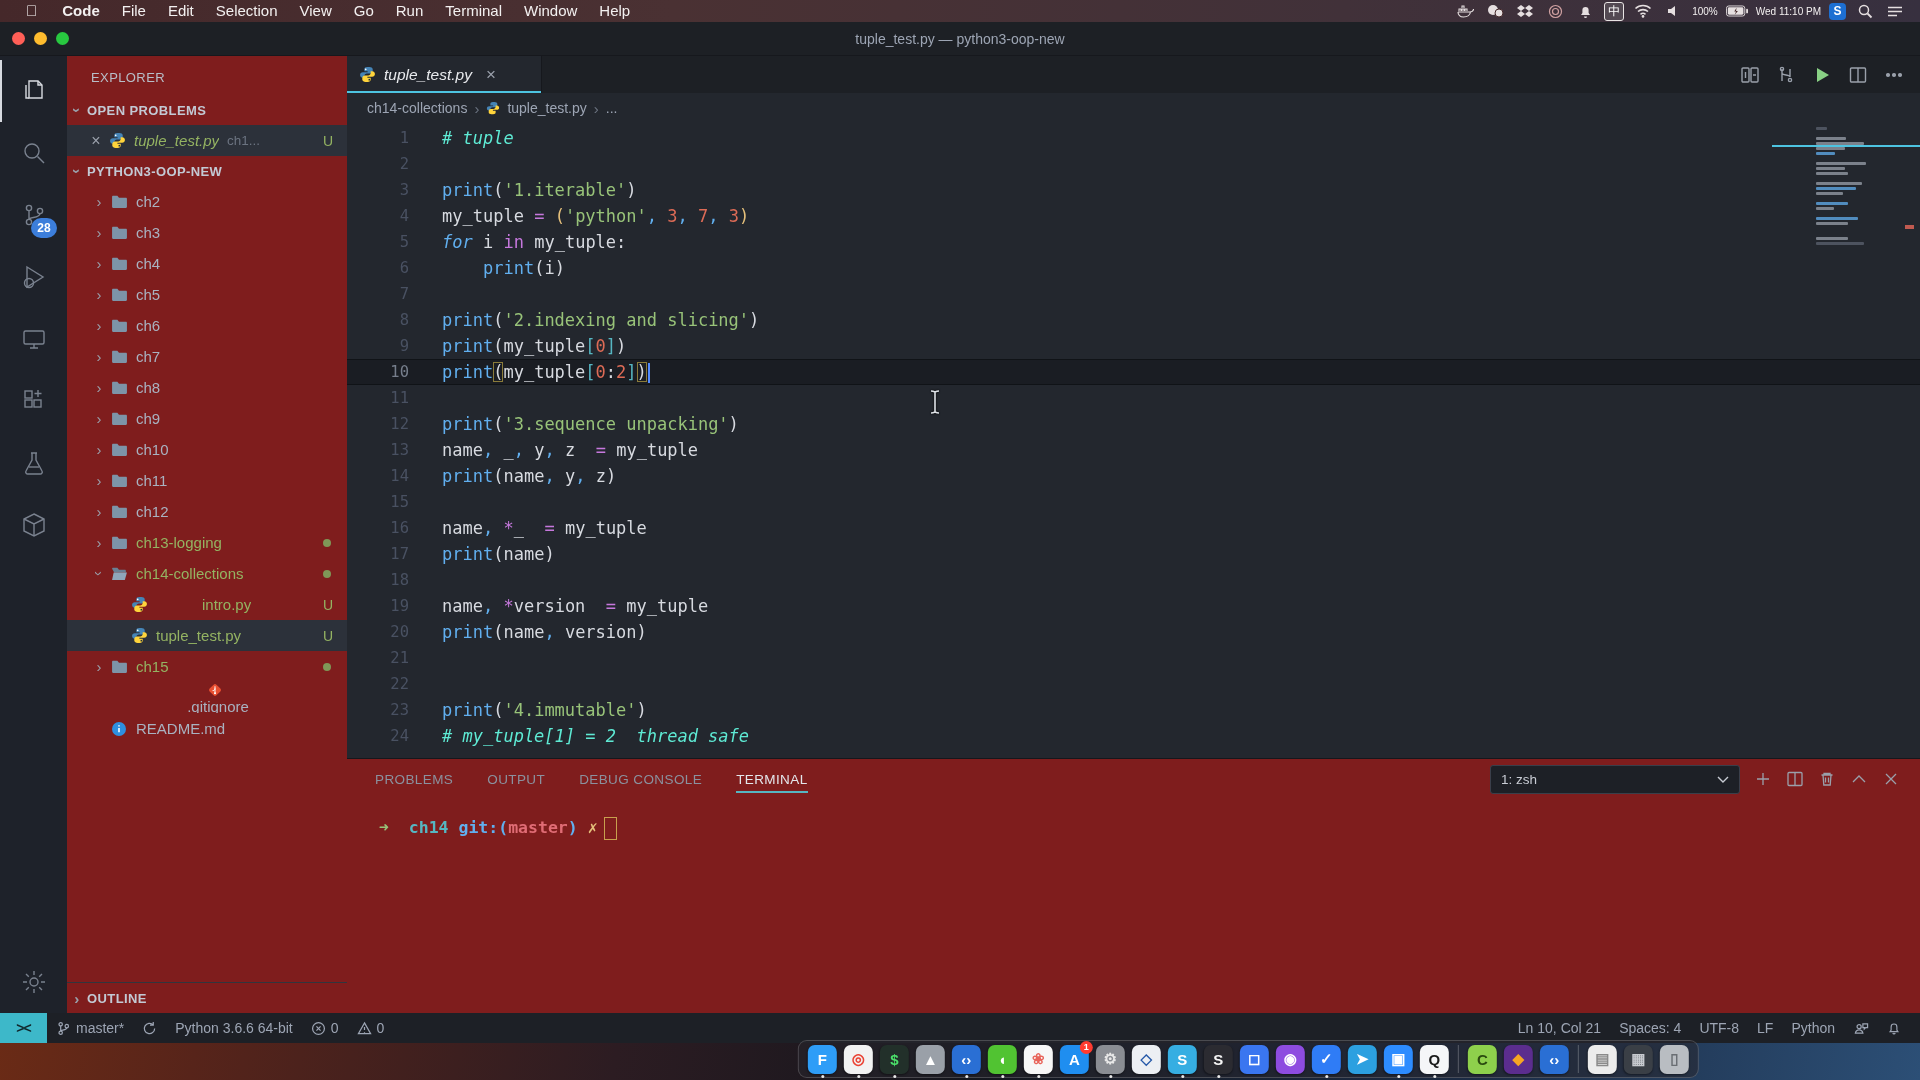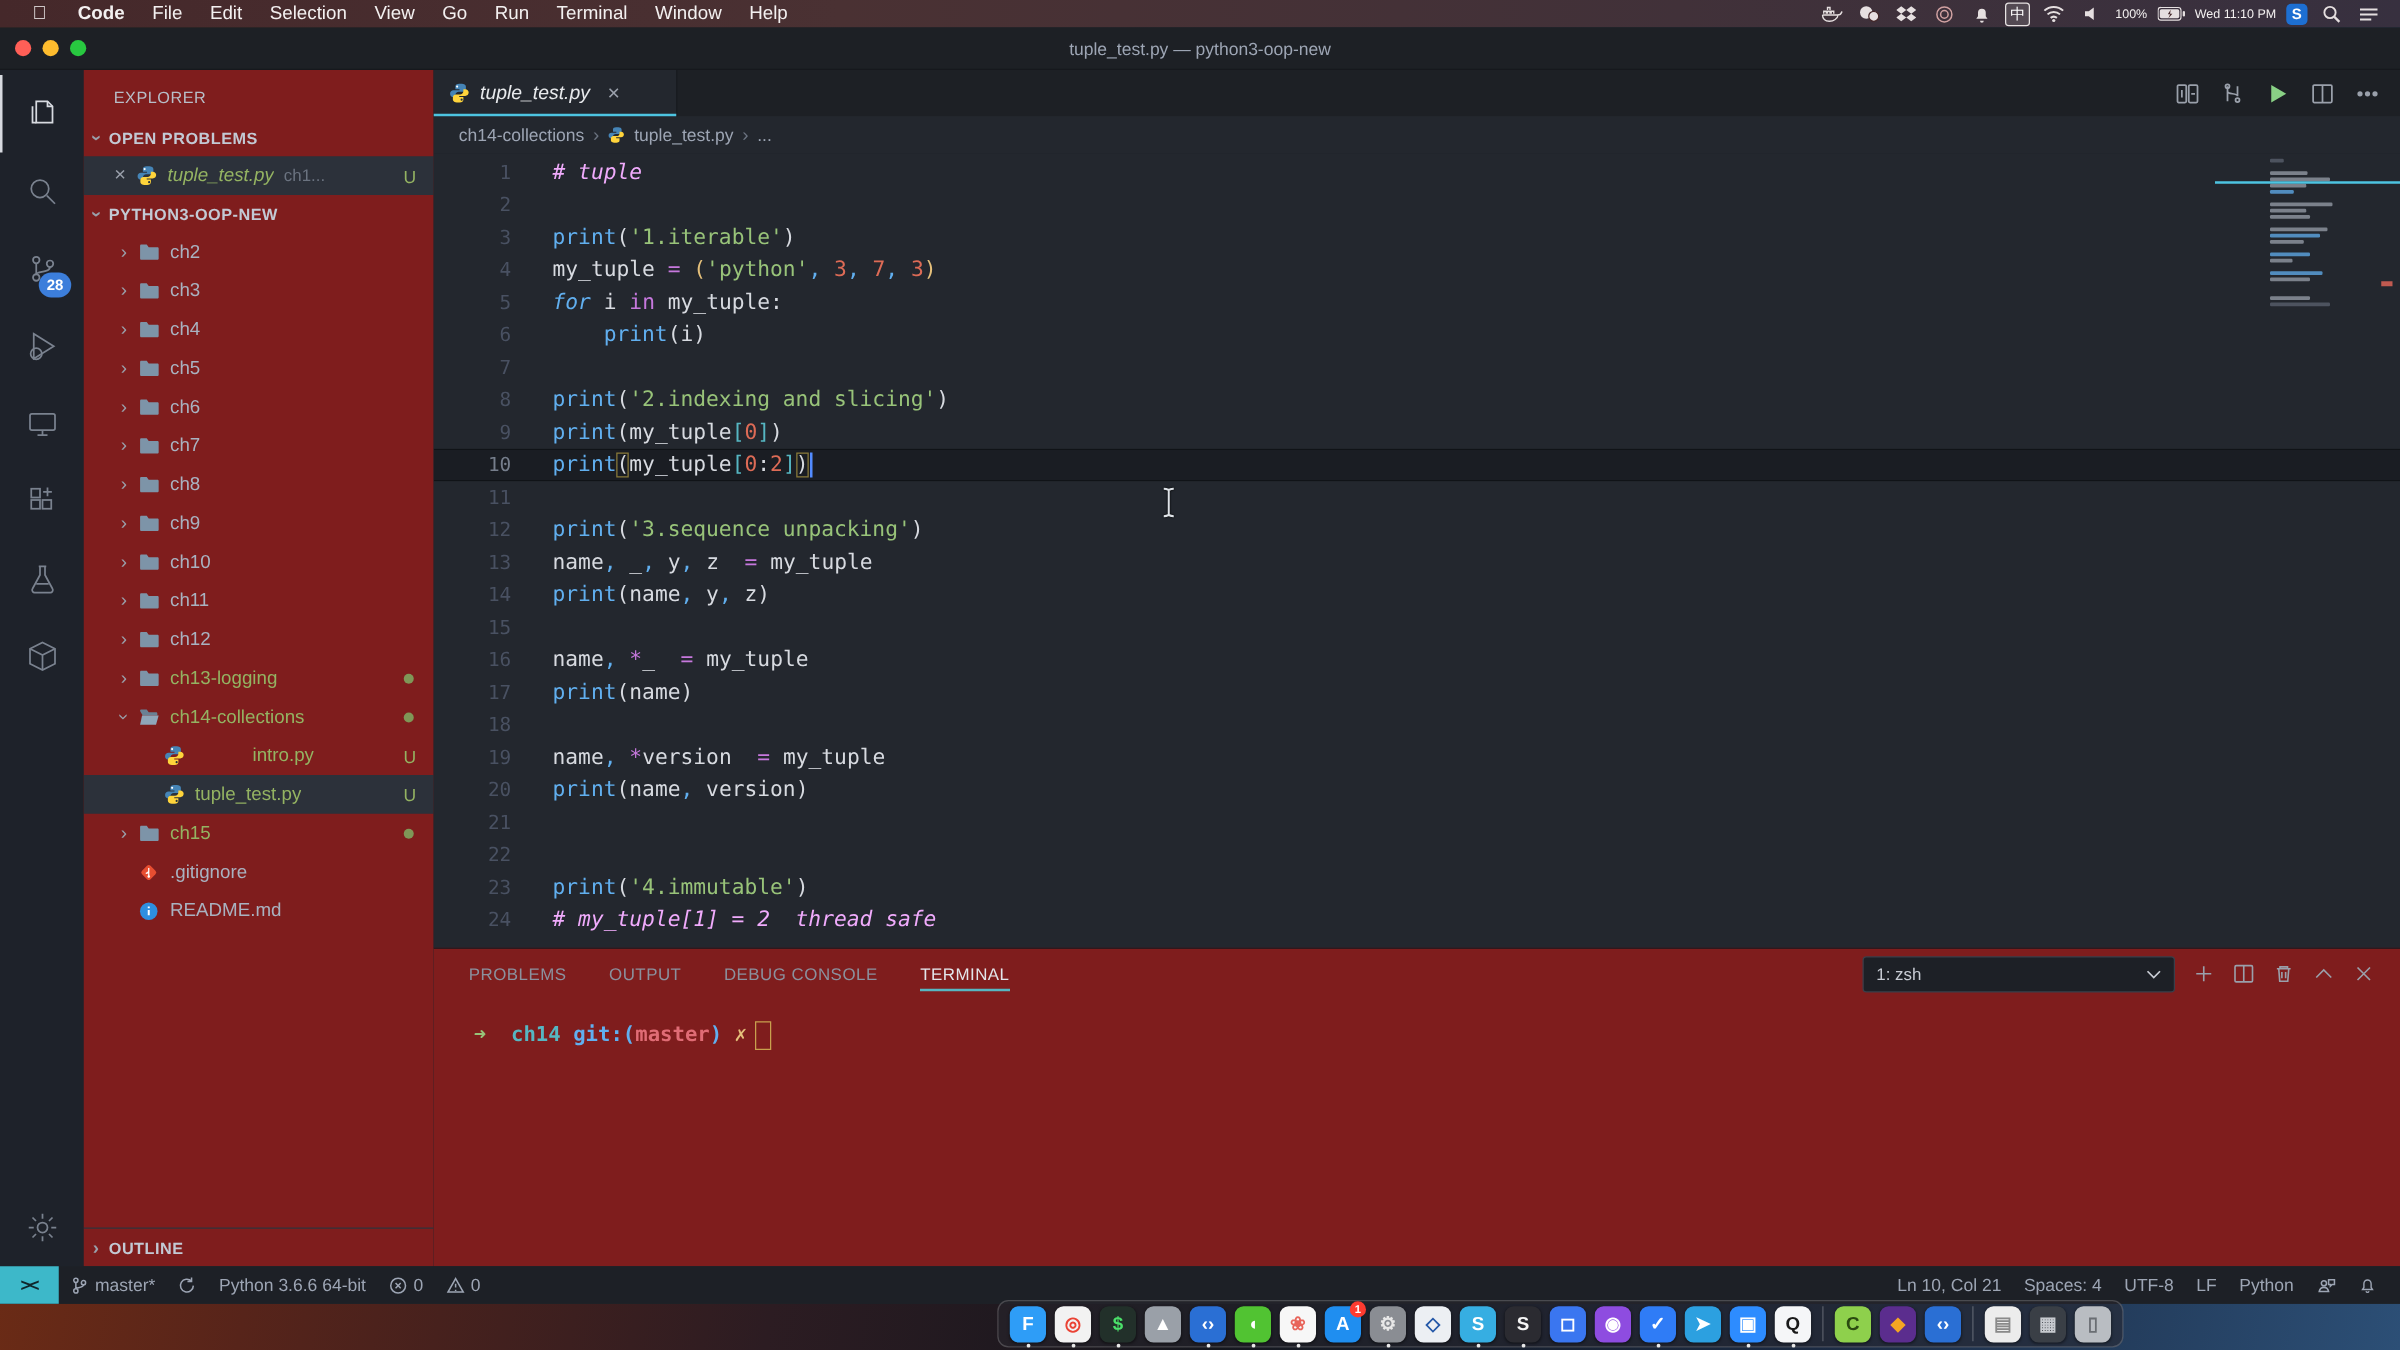--- a/index.html
+++ b/index.html
@@ -77,21 +77,21 @@
   .bc-pyicon{display:flex;}
   
   .code-area{position:relative;flex:1;overflow:hidden;background:#23272e;}
   .codelines{position:absolute;top:2px;left:0;right:0;font-family:"DejaVu Sans Mono",monospace;
     font-size:17px;line-height:26px;}
   .cl{display:flex;height:26px;position:relative;}
   .cl .ln{width:62px;text-align:right;color:#495162;padding-right:0;flex:none;font-size:15.5px;}
   .cl .ltext{white-space:pre;padding-left:33px;}
   .cl.current{background:#1a1d23;box-shadow:inset 0 1px 0 #101317, inset 0 -1px 0 #101317;}
   .cl.current .ln{color:#767e8c;}
-  .t-cmt{color:#f0abfc;font-style:italic;}
+  .t-cmt{color:#5eead4;font-style:italic;}
   .t-fn{color:#61afef;}
   .t-kwf{color:#61afef;font-style:italic;}
   .t-kw{color:#c678dd;}
   .t-op{color:#c678dd;}
   .t-str{color:#98c379;}
   .t-num{color:#dd6b56;}
   .t-comma{color:#61afef;}
   .t-paren{color:#d7dae0;}
   .t-paren2{color:#e5c07b;}
   .t-brk{color:#56b6c2;}
@@ -471,21 +471,21 @@
             <div class="row" style="padding-left: 22px;">
               <span class="chev">›</span>
               <span class="ficon">
                 <svg width="17" height="15" viewBox="0 0 16 14">
                   <path d="M1 2.5c0-.6.4-1 1-1h4l1.5 2H14c.6 0 1 .4 1 1V12c0 .6-.4 1-1 1H2c-.6 0-1-.4-1-1z" fill="#7d94a8"></path>
                 </svg>
               </span>
               <span class="label green">ch15</span>
               <span class="dotb"></span>
             </div>
-            <div class="row" style="padding-left: 22px;">
+            <div class="row" style="padding-left: 22px; flex-direction: column;">
               <span class="chev"></span>
               <span class="ficon">
                 <svg width="16" height="16" viewBox="0 0 16 16">
                   <rect x="3.2" y="3.2" width="9.6" height="9.6" rx="2" transform="rotate(45 8 8)" fill="#e84e31"></rect>
                   <path d="M8 4.3v7.4M5.6 8.6c1.8 0 2.4-.9 2.4-2.2" stroke="#fff" stroke-width="1" fill="none"></path>
                   <circle cx="8" cy="11.2" r="1" fill="#fff"></circle>
                 </svg>
               </span>
               <span class="label">.gitignore</span>
             </div>

